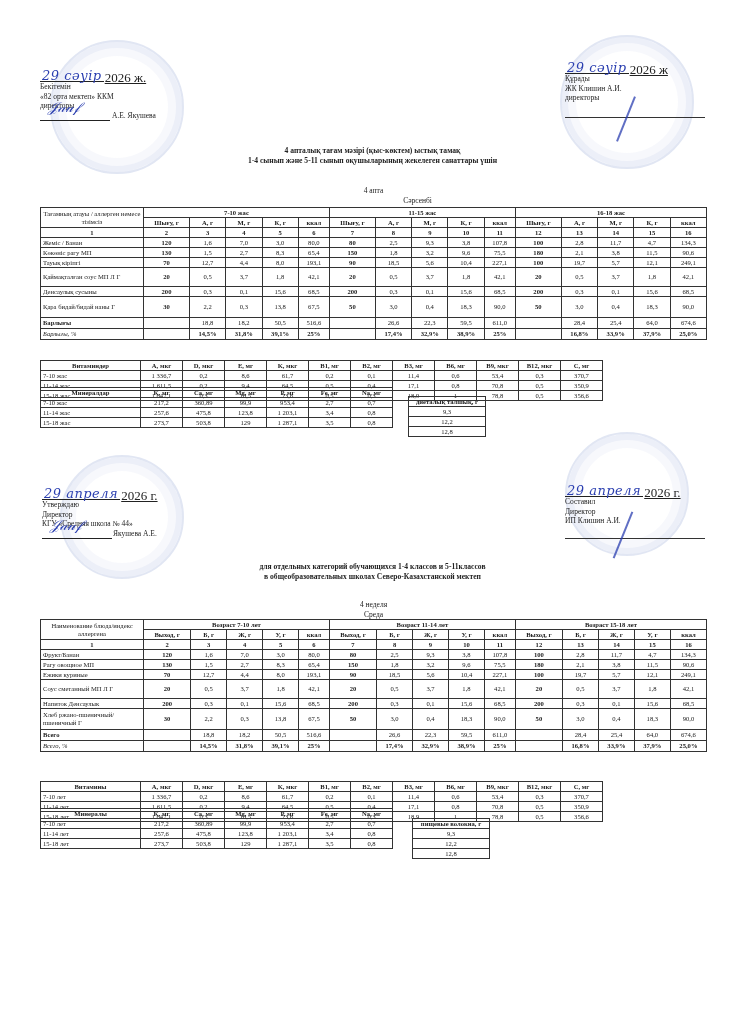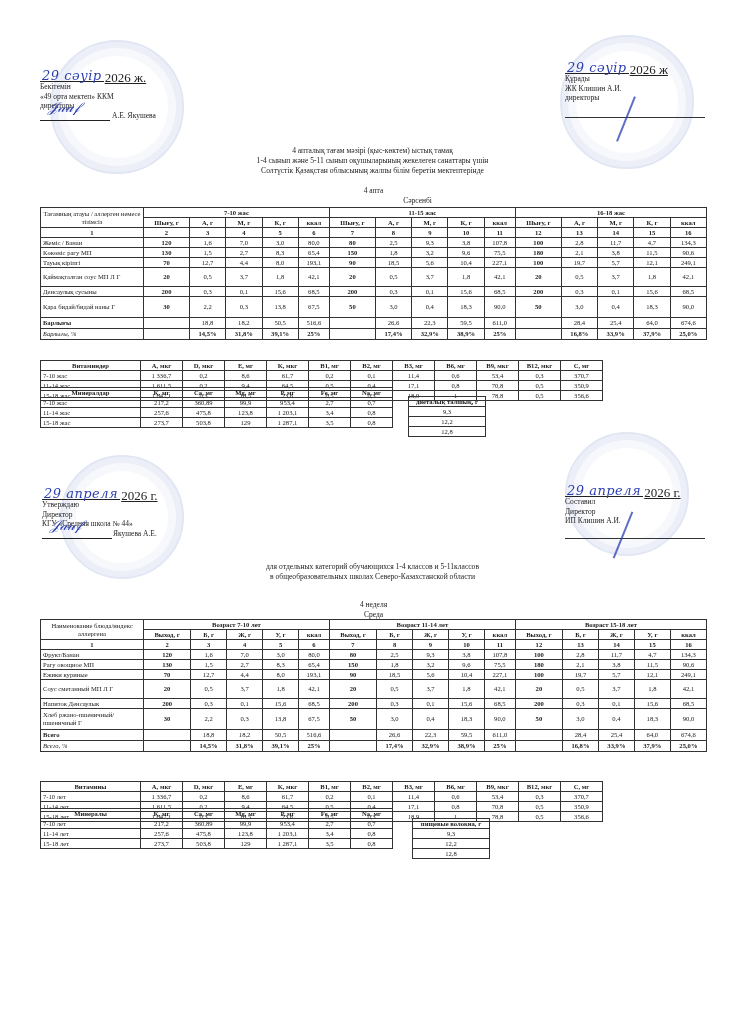--- a/index.html
+++ b/index.html
@@ -7,21 +7,21 @@
   .abs { position:absolute; }
   .approval { font-size:7.5px; line-height:9.5px; color:#222; }
   .approval .date { display:flex; align-items:flex-end; gap:1px; }
   .approval .date .hand { font-family:"DejaVu Serif", serif; font-style:italic; color:#2b3fb0; font-size:13px; border-bottom:1px solid #222; line-height:11px; padding:0 2px; letter-spacing:0.5px; }
   .approval .date .yr { font-size:13px; text-decoration:underline; }
   .approval .sigline { display:flex; align-items:flex-end; }
   .approval .sigline .line { display:inline-block; width:70px; border-bottom:1px solid #222; height:9px; position:relative; }
   .approval .sigline .scribble { position:absolute; left:8px; top:-8px; color:#2b3fb0; font-style:italic; font-size:14px; font-family:"DejaVu Serif", serif; }
   .stamp { position:absolute; border-radius:50%; border:2px solid rgba(120,140,200,0.22); box-shadow: inset 0 0 0 6px rgba(120,140,200,0.08), inset 0 0 0 14px rgba(120,140,200,0.06); pointer-events:none; }
   .penline { position:absolute; border-left:2px solid rgba(43,63,176,0.75); transform:rotate(22deg); }
-  .title { position:absolute; left:0; width:745px; text-align:center; font-weight:normal; font-size:7.6px; line-height:10px; color:#222; }
+  .title { position:absolute; left:0; width:745px; text-align:center; font-weight:bold; font-size:7.6px; line-height:10px; color:#222; }
   .subtitle { position:absolute; left:1px; width:745px; text-align:center; font-size:7.5px; line-height:10px; color:#222; }
   table { border-collapse:collapse; position:absolute; font-size:6.6px; color:#222; }
   td, th { border:0.8px solid #333; padding:0 2px; height:9px; line-height:8px; font-weight:normal; text-align:center; }
   .menu { border:1.4px solid #222; }
   .menu td.name { text-align:left; }
   .menu .b { font-weight:bold; }
   .menu .i { font-style:italic; }
   .menu tr.tall td { height:18px; }
   .menu tr.tall2 td { height:20px; }
   .menu tr.total td { height:10px; }
@@ -33,21 +33,21 @@
 
 <div class="stamp" style="left:50px;top:40px;width:130px;height:130px;"></div>
 <div class="stamp" style="left:560px;top:35px;width:130px;height:130px;"></div>
 
 <div class="abs approval" style="left:40px;top:70px;">
   <div class="date">
       <span class="hand">29 сәуір</span>
       <span class="yr">2026 ж.</span>
     </div>
   <div>Бекітемін</div>
-  <div>«49 орта мектеп» ККМ</div>
+  <div>«82 орта мектеп» ККМ</div>
   <div>директоры</div>
   <div class="sigline">
       <span class="line">
         <span class="scribble">𝒥𝒶𝓊𝒻</span>
       </span>
       <span style="margin-left:2px;">А.Е. Якушева</span>
     </div>
 </div>
 
 <div class="abs approval" style="left:565px;top:62px;">
@@ -58,21 +58,20 @@
   <div>Құрады</div>
   <div>ЖК Клишин А.И.</div>
   <div>директоры</div>
   <div style="width:140px;border-bottom:1px solid #333;height:14px;"></div>
 </div>
 <div class="penline" style="left:625px;top:95px;height:48px;"></div>
 
 <div class="title" style="top:146px;">
   <div>4 апталық тағам мәзірі (қыс-көктем) ыстық тамақ</div>
   <div>1-4 сынып және 5-11 сынып оқушыларының жекелеген санаттары үшін</div>
-  <div>Солтүстік Қазақстан облысының жалпы білім беретін мектептерінде</div>
 </div>
 <div class="subtitle" style="top:186px;">4 апта</div>
 <div class="subtitle" style="top:196px;padding-left:44px;">Сәрсенбі</div>
 
 <table class="menu" id="menu-kz" style="left:40px;top:207px;width:667px;">
     <tbody>
       <tr>
         <td rowspan="2" style="width:98px">Тағамның атауы / аллерген немесе тізімсіз</td>
         <td colspan="5" class="b">7-10 жас</td>
         <td colspan="5" class="b">11-15 жас</td>
@@ -403,21 +402,21 @@
     </div>
   <div>Составил</div>
   <div>Директор</div>
   <div>ИП Клишин А.И.</div>
   <div style="width:140px;border-bottom:1px solid #333;height:12px;"></div>
 </div>
 <div class="penline" style="left:622px;top:510px;height:50px;"></div>
 
 <div class="title" style="top:562px;">
   <div>для отдельных категорий обучающихся 1-4 классов и 5-11классов</div>
-  <div>в общеобразовательных школах Северо-Казахстанской области</div>
+  <div>в общеобразовательных школах Северо-Казахстанской мектеп</div>
 </div>
 <div class="subtitle" style="top:600px;">4 неделя</div>
 <div class="subtitle" style="top:610px;">Среда</div>
 
 <table class="menu" id="menu-ru" style="left:40px;top:619px;width:667px;">
     <tbody>
       <tr>
         <td rowspan="2" style="width:98px">Наименование блюда/индекс аллергена</td>
         <td colspan="5" class="b">Возраст 7-10 лет</td>
         <td colspan="5" class="b">Возраст 11-14 лет</td>

